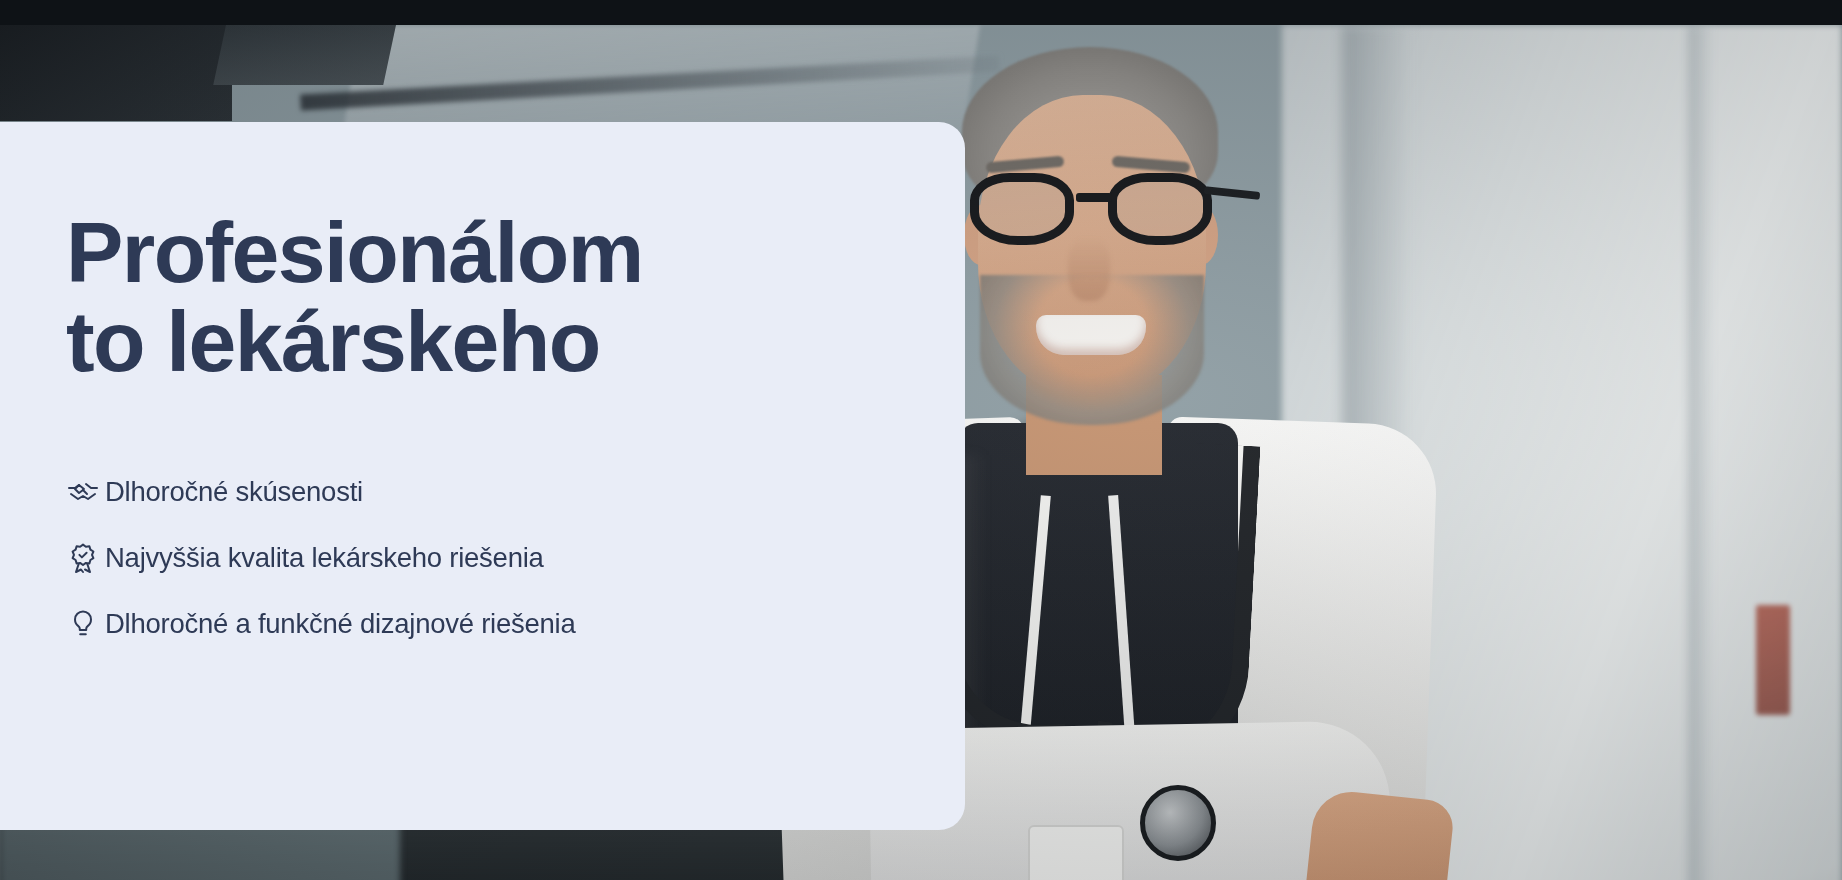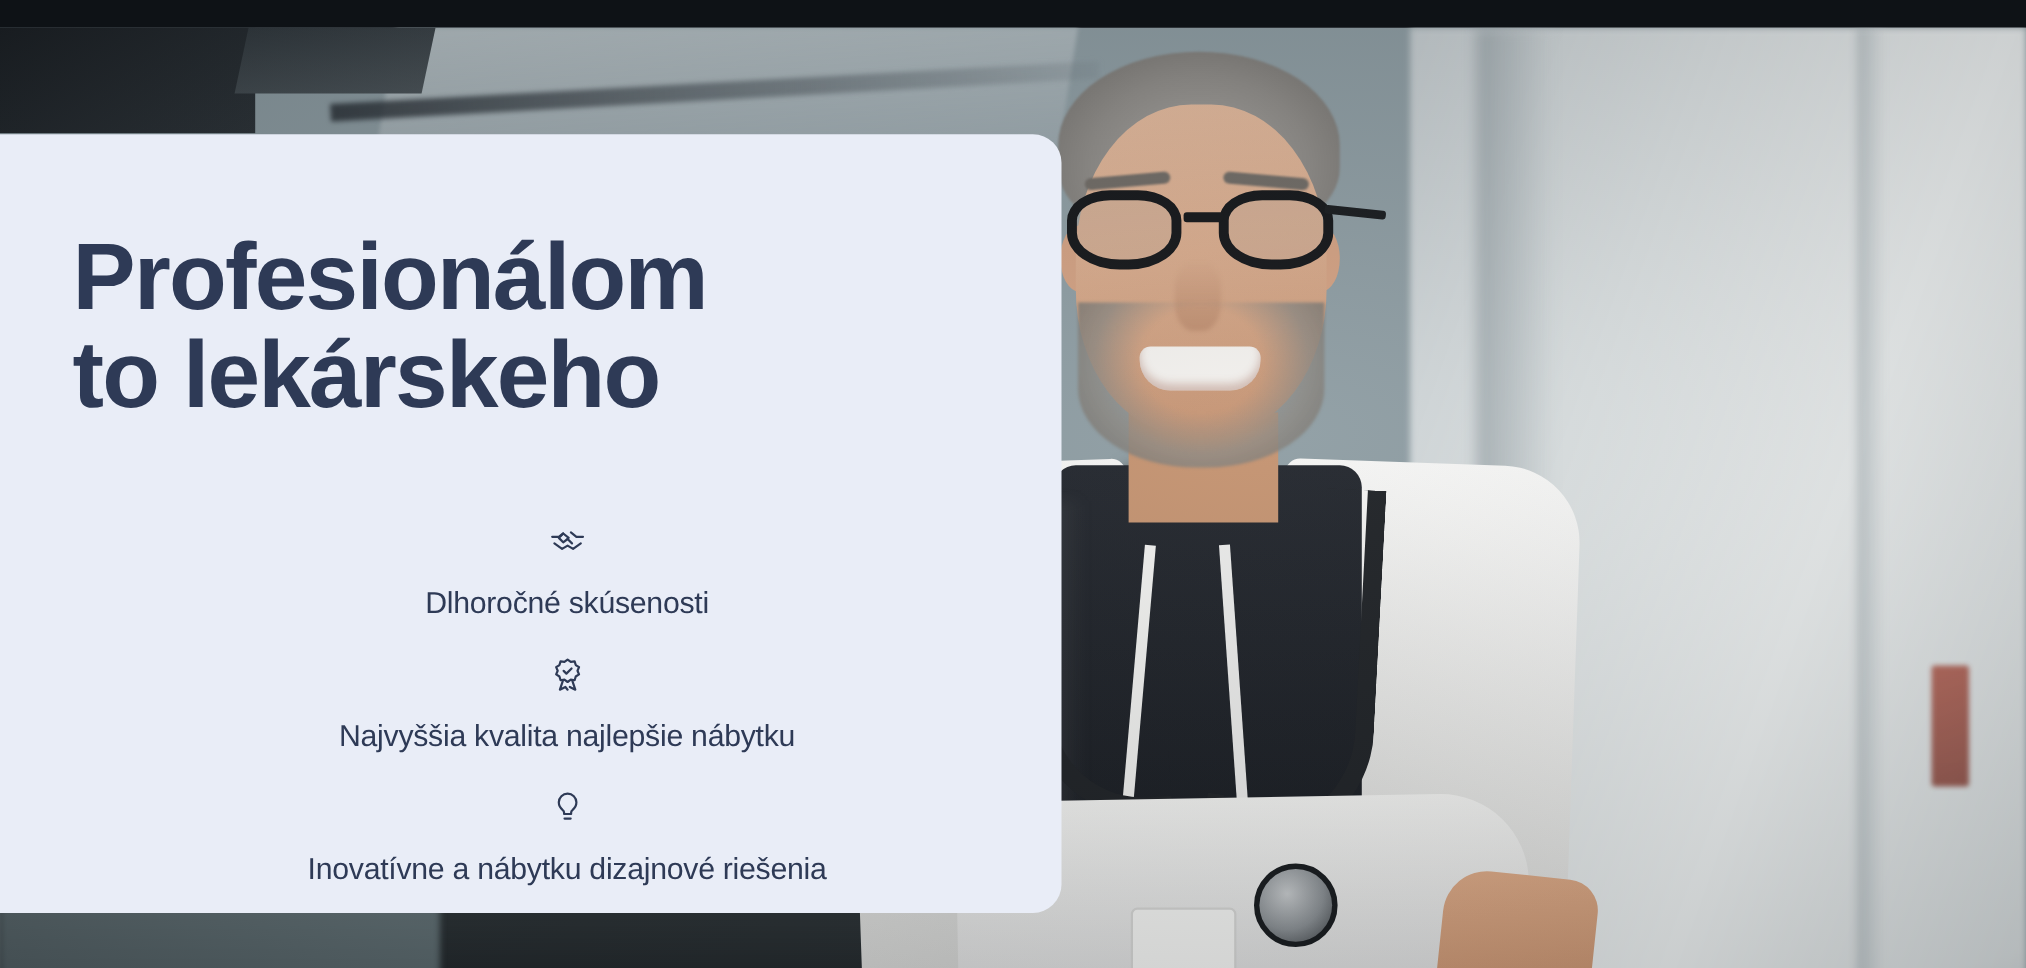--- a/index.html
+++ b/index.html
@@ -350,22 +350,21 @@
 
   .features {
     margin-top: 88px;
     display: flex;
     flex-direction: column;
     gap: 32px;
   }
   .feature {
     display: flex;
     align-items: center;
-    gap: 23px;
-    flex-direction: column;
+    gap: 5px;
   }
   .feature-icon {
     width: 34px; height: 34px;
     flex: 0 0 34px;
     display: flex; align-items: center; justify-content: center;
     color: #2e3a56;
   }
   .feature-icon svg { display: block; }
   .feature-label {
     color: #2e3a56;
@@ -456,28 +455,28 @@
 
       <li class="feature">
         <span class="feature-icon">
           <svg width="32" height="32" viewBox="0 0 32 32" fill="none" stroke="currentColor" stroke-width="2" stroke-linecap="round" stroke-linejoin="round">
             <path d="M16 2.6l2.9 2.1 3.5-.5 1 3.4 3 1.9-1.4 3.3 1.4 3.3-3 1.9-1 3.4-3.5-.5L16 23l-2.9-2.1-3.5.5-1-3.4-3-1.9 1.4-3.3L5.6 9.5l3-1.9 1-3.4 3.5.5z"></path>
             <path d="M12.4 12.9l2.5 2.5 4.7-4.7"></path>
             <path d="M11.6 22.2L9 30l5-2.5L16 30"></path>
             <path d="M20.4 22.2L23 30l-5-2.5"></path>
           </svg>
         </span>
-        <span class="feature-label">Najvyššia kvalita najlepšie nábytku</span>
+        <span class="feature-label">Najvyššia kvalita lekárskeho riešenia</span>
       </li>
 
       <li class="feature">
         <span class="feature-icon">
           <svg width="32" height="32" viewBox="0 0 32 32" fill="none" stroke="currentColor" stroke-width="2" stroke-linecap="round" stroke-linejoin="round">
             <path d="M16 3.5c-4.4 0-8 3.5-8 7.9 0 3 1.6 5.4 3.6 7 .8.6 1.2 1.5 1.2 2.5v1.1h6.4v-1.1c0-1 .4-1.9 1.2-2.5 2-1.6 3.6-4 3.6-7 0-4.4-3.6-7.9-8-7.9z"></path>
             <path d="M13.2 26.2h5.6"></path>
           </svg>
         </span>
-        <span class="feature-label">Inovatívne a nábytku dizajnové riešenia</span>
+        <span class="feature-label">Dlhoročné a funkčné dizajnové riešenia</span>
       </li>
 
     </ul>
   </div>
 </div>
 
 </body></html>

